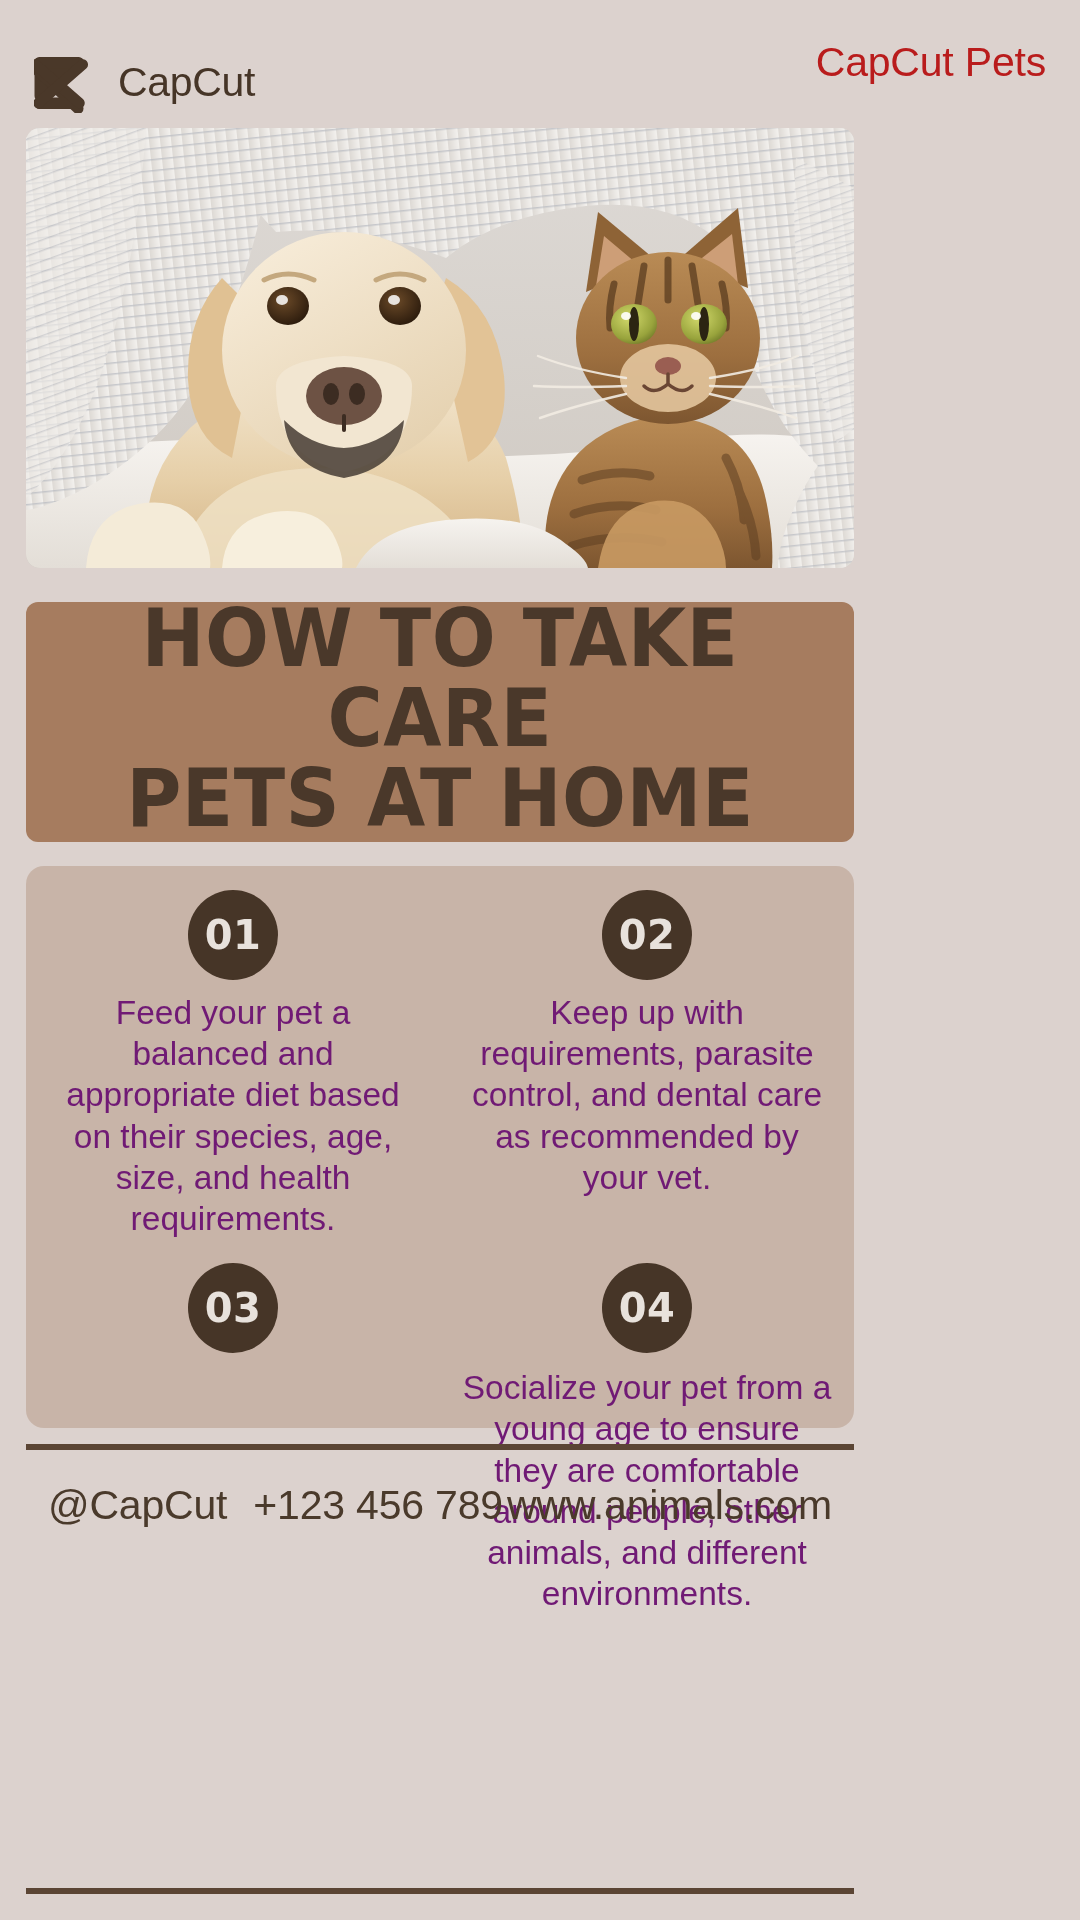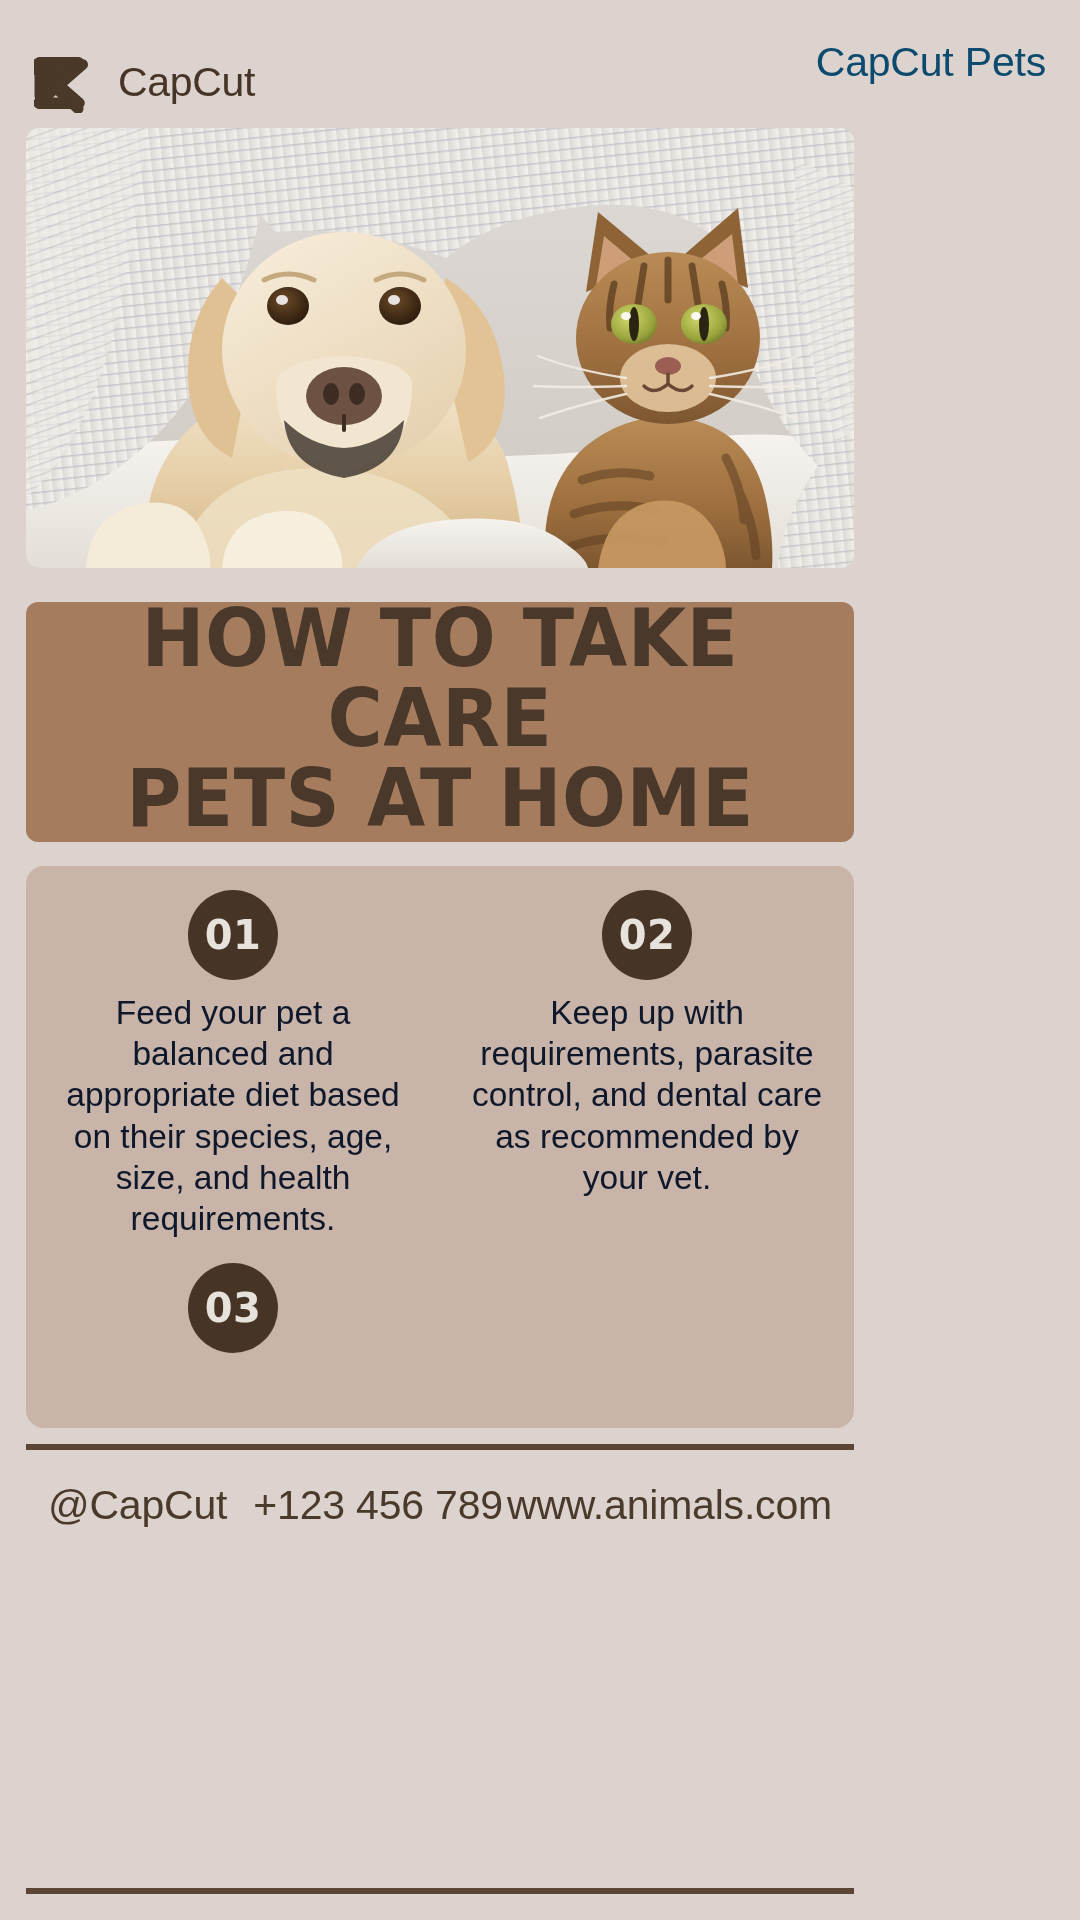--- a/index.html
+++ b/index.html
@@ -21,21 +21,21 @@
     display:flex;align-items:center;justify-content:space-between;
     padding:0 34px;box-sizing:border-box;
   }
   .brand{display:flex;align-items:center;gap:18px;margin-top:40px;}
   .logo-icon{width:66px;height:60px;display:block;flex:0 0 auto;}
   .brand-name{
     font-size:41px;color:#463527;letter-spacing:-0.3px;
     font-family:"Liberation Sans", sans-serif;
   }
   .header-right{
-    font-size:41px;color:#0c4a6e;letter-spacing:-0.2px;
+    font-size:41px;color:#b91c1c;letter-spacing:-0.2px;
   }
 
   
   .hero{
     position:absolute;left:26px;top:128px;width:828px;height:440px;
     border-radius:14px;overflow:hidden;background:#cfcac4;
   }
   .hero svg{display:block;width:100%;height:100%;}
 
   
@@ -73,21 +73,21 @@
     width:90px;height:90px;border-radius:50%;
     background:#463527;color:#e8e2dc;
     display:flex;align-items:center;justify-content:center;
     font-family:"DejaVu Sans", sans-serif;font-weight:bold;
     font-size:40px;letter-spacing:0.5px;
     flex:0 0 auto;margin-bottom:12px;
   }
   .tip-text{
     font-family:"Liberation Sans", sans-serif;
     font-size:33.5px;line-height:1.23;
-    color:#0f172a;text-align:center;
+    color:#701a75;text-align:center;
     max-width:370px;
   }
   .tip-3 .badge, .tip-4 .badge{margin-bottom:14px;}
 
   
   .rule{
     position:absolute;left:26px;width:828px;height:6px;background:#5b4534;
   }
   .rule-top{top:1444px;}
   .rule-bottom{top:1888px;}
@@ -287,20 +287,24 @@
       <div class="badge">01</div>
       <div class="tip-text">Feed your pet a balanced and appropriate diet based on their species, age, size, and health requirements.</div>
     </div>
     <div class="tip tip-2">
       <div class="badge">02</div>
       <div class="tip-text">Keep up with requirements, parasite control, and dental care as recommended by your vet.</div>
     </div>
     <div class="tip tip-3">
       <div class="badge">03</div>
     </div>
+    <div class="tip tip-4">
+      <div class="badge">04</div>
+      <div class="tip-text">Socialize your pet from a young age to ensure they are comfortable around people, other animals, and different environments.</div>
+    </div>
   </div>
 
   <div class="rule rule-top"></div>
   <div class="footer">
     <div class="footer-row">
       <div class="footer-item">@CapCut</div>
       <div class="footer-item mid">+123 456 789</div>
       <div class="footer-item">www.animals.com</div>
     </div>
   </div>

